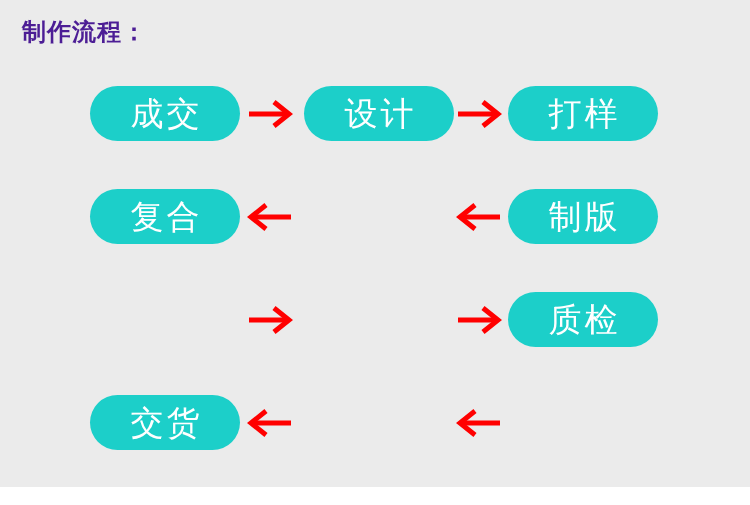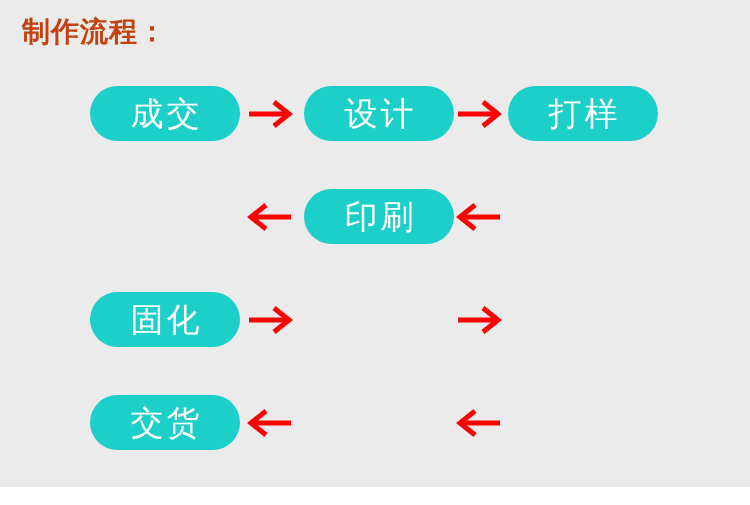--- a/index.html
+++ b/index.html
@@ -23,24 +23,24 @@
     left: 0;
     top: 0;
     width: 750px;
     height: 487px;
     background: #ebebeb;
   }
   #page-title {
     position: absolute;
     left: 22px;
     top: 15px;
-    font-size: 28px;
+    font-size: 24px;
     line-height: 34px;
     font-weight: bold;
-    color: #c2410c;
+    color: #4c1d95;
     letter-spacing: 1px;
     white-space: nowrap;
     font-family: "DejaVu Sans", "Liberation Sans", sans-serif;
   }
   #flow-rows {
     position: absolute;
     left: 0;
     top: 86px;
     width: 750px;
   }
@@ -122,59 +122,62 @@
               <line x1="2" y1="15" x2="40" y2="15"></line>
               <polyline points="27,3 42,15 27,27"></polyline>
             </g>
           </svg>
         </div>
         <div class="step-box col-2">
           <span class="step-label">打样</span>
         </div>
       </div>
       <div class="flow-row">
-        <div class="arrow gap-0">
-          <svg viewBox="0 0 46 30">
-            <g fill="none" stroke="#ff0000" stroke-width="5" stroke-linecap="butt" stroke-linejoin="miter">
-              <line x1="44" y1="15" x2="6" y2="15"></line>
-              <polyline points="19,3 4,15 19,27"></polyline>
-            </g>
-          </svg>
-        </div>
-        <div class="step-box col-1">
-          <span class="step-label">印刷</span>
-        </div>
-        <div class="arrow gap-1">
-          <svg viewBox="0 0 46 30">
-            <g fill="none" stroke="#ff0000" stroke-width="5" stroke-linecap="butt" stroke-linejoin="miter">
-              <line x1="44" y1="15" x2="6" y2="15"></line>
-              <polyline points="19,3 4,15 19,27"></polyline>
-            </g>
-          </svg>
-        </div>
-      </div>
-      <div class="flow-row">
         <div class="step-box col-0">
-          <span class="step-label">固化</span>
-        </div>
-        <div class="arrow gap-0">
-          <svg viewBox="0 0 46 30">
-            <g fill="none" stroke="#ff0000" stroke-width="5" stroke-linecap="butt" stroke-linejoin="miter">
-              <line x1="2" y1="15" x2="40" y2="15"></line>
-              <polyline points="27,3 42,15 27,27"></polyline>
-            </g>
-          </svg>
-        </div>
-        <div class="arrow gap-1">
-          <svg viewBox="0 0 46 30">
-            <g fill="none" stroke="#ff0000" stroke-width="5" stroke-linecap="butt" stroke-linejoin="miter">
-              <line x1="2" y1="15" x2="40" y2="15"></line>
-              <polyline points="27,3 42,15 27,27"></polyline>
-            </g>
-          </svg>
+          <span class="step-label">复合</span>
+        </div>
+        <div class="arrow gap-0">
+          <svg viewBox="0 0 46 30">
+            <g fill="none" stroke="#ff0000" stroke-width="5" stroke-linecap="butt" stroke-linejoin="miter">
+              <line x1="44" y1="15" x2="6" y2="15"></line>
+              <polyline points="19,3 4,15 19,27"></polyline>
+            </g>
+          </svg>
+        </div>
+        <div class="arrow gap-1">
+          <svg viewBox="0 0 46 30">
+            <g fill="none" stroke="#ff0000" stroke-width="5" stroke-linecap="butt" stroke-linejoin="miter">
+              <line x1="44" y1="15" x2="6" y2="15"></line>
+              <polyline points="19,3 4,15 19,27"></polyline>
+            </g>
+          </svg>
+        </div>
+        <div class="step-box col-2">
+          <span class="step-label">制版</span>
+        </div>
+      </div>
+      <div class="flow-row">
+        <div class="arrow gap-0">
+          <svg viewBox="0 0 46 30">
+            <g fill="none" stroke="#ff0000" stroke-width="5" stroke-linecap="butt" stroke-linejoin="miter">
+              <line x1="2" y1="15" x2="40" y2="15"></line>
+              <polyline points="27,3 42,15 27,27"></polyline>
+            </g>
+          </svg>
+        </div>
+        <div class="arrow gap-1">
+          <svg viewBox="0 0 46 30">
+            <g fill="none" stroke="#ff0000" stroke-width="5" stroke-linecap="butt" stroke-linejoin="miter">
+              <line x1="2" y1="15" x2="40" y2="15"></line>
+              <polyline points="27,3 42,15 27,27"></polyline>
+            </g>
+          </svg>
+        </div>
+        <div class="step-box col-2">
+          <span class="step-label">质检</span>
         </div>
       </div>
       <div class="flow-row">
         <div class="step-box col-0">
           <span class="step-label">交货</span>
         </div>
         <div class="arrow gap-0">
           <svg viewBox="0 0 46 30">
             <g fill="none" stroke="#ff0000" stroke-width="5" stroke-linecap="butt" stroke-linejoin="miter">
               <line x1="44" y1="15" x2="6" y2="15"></line>

